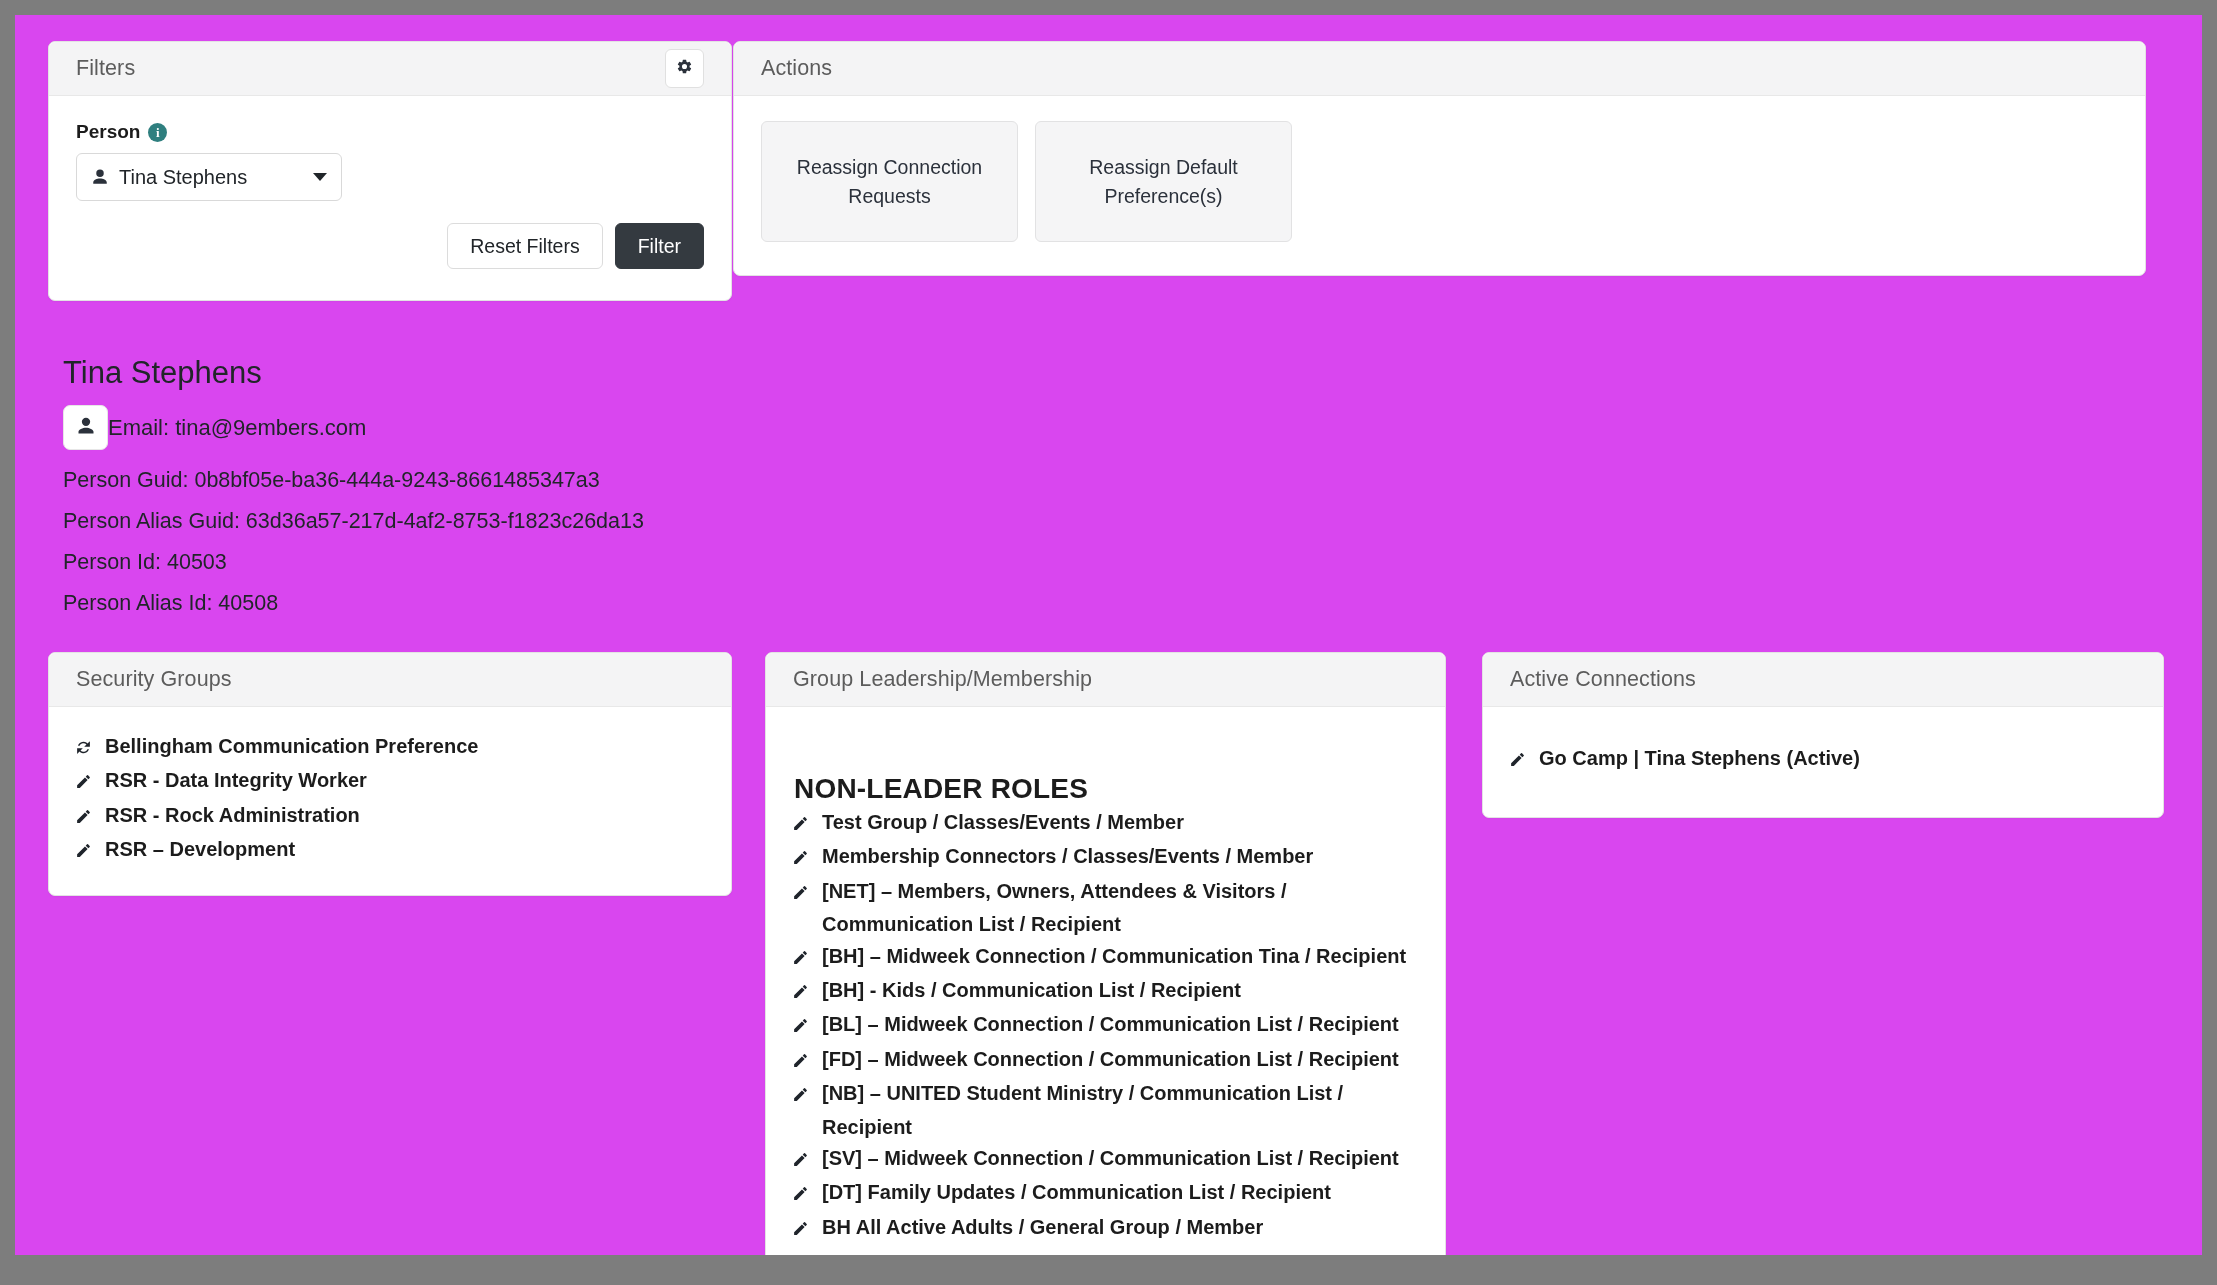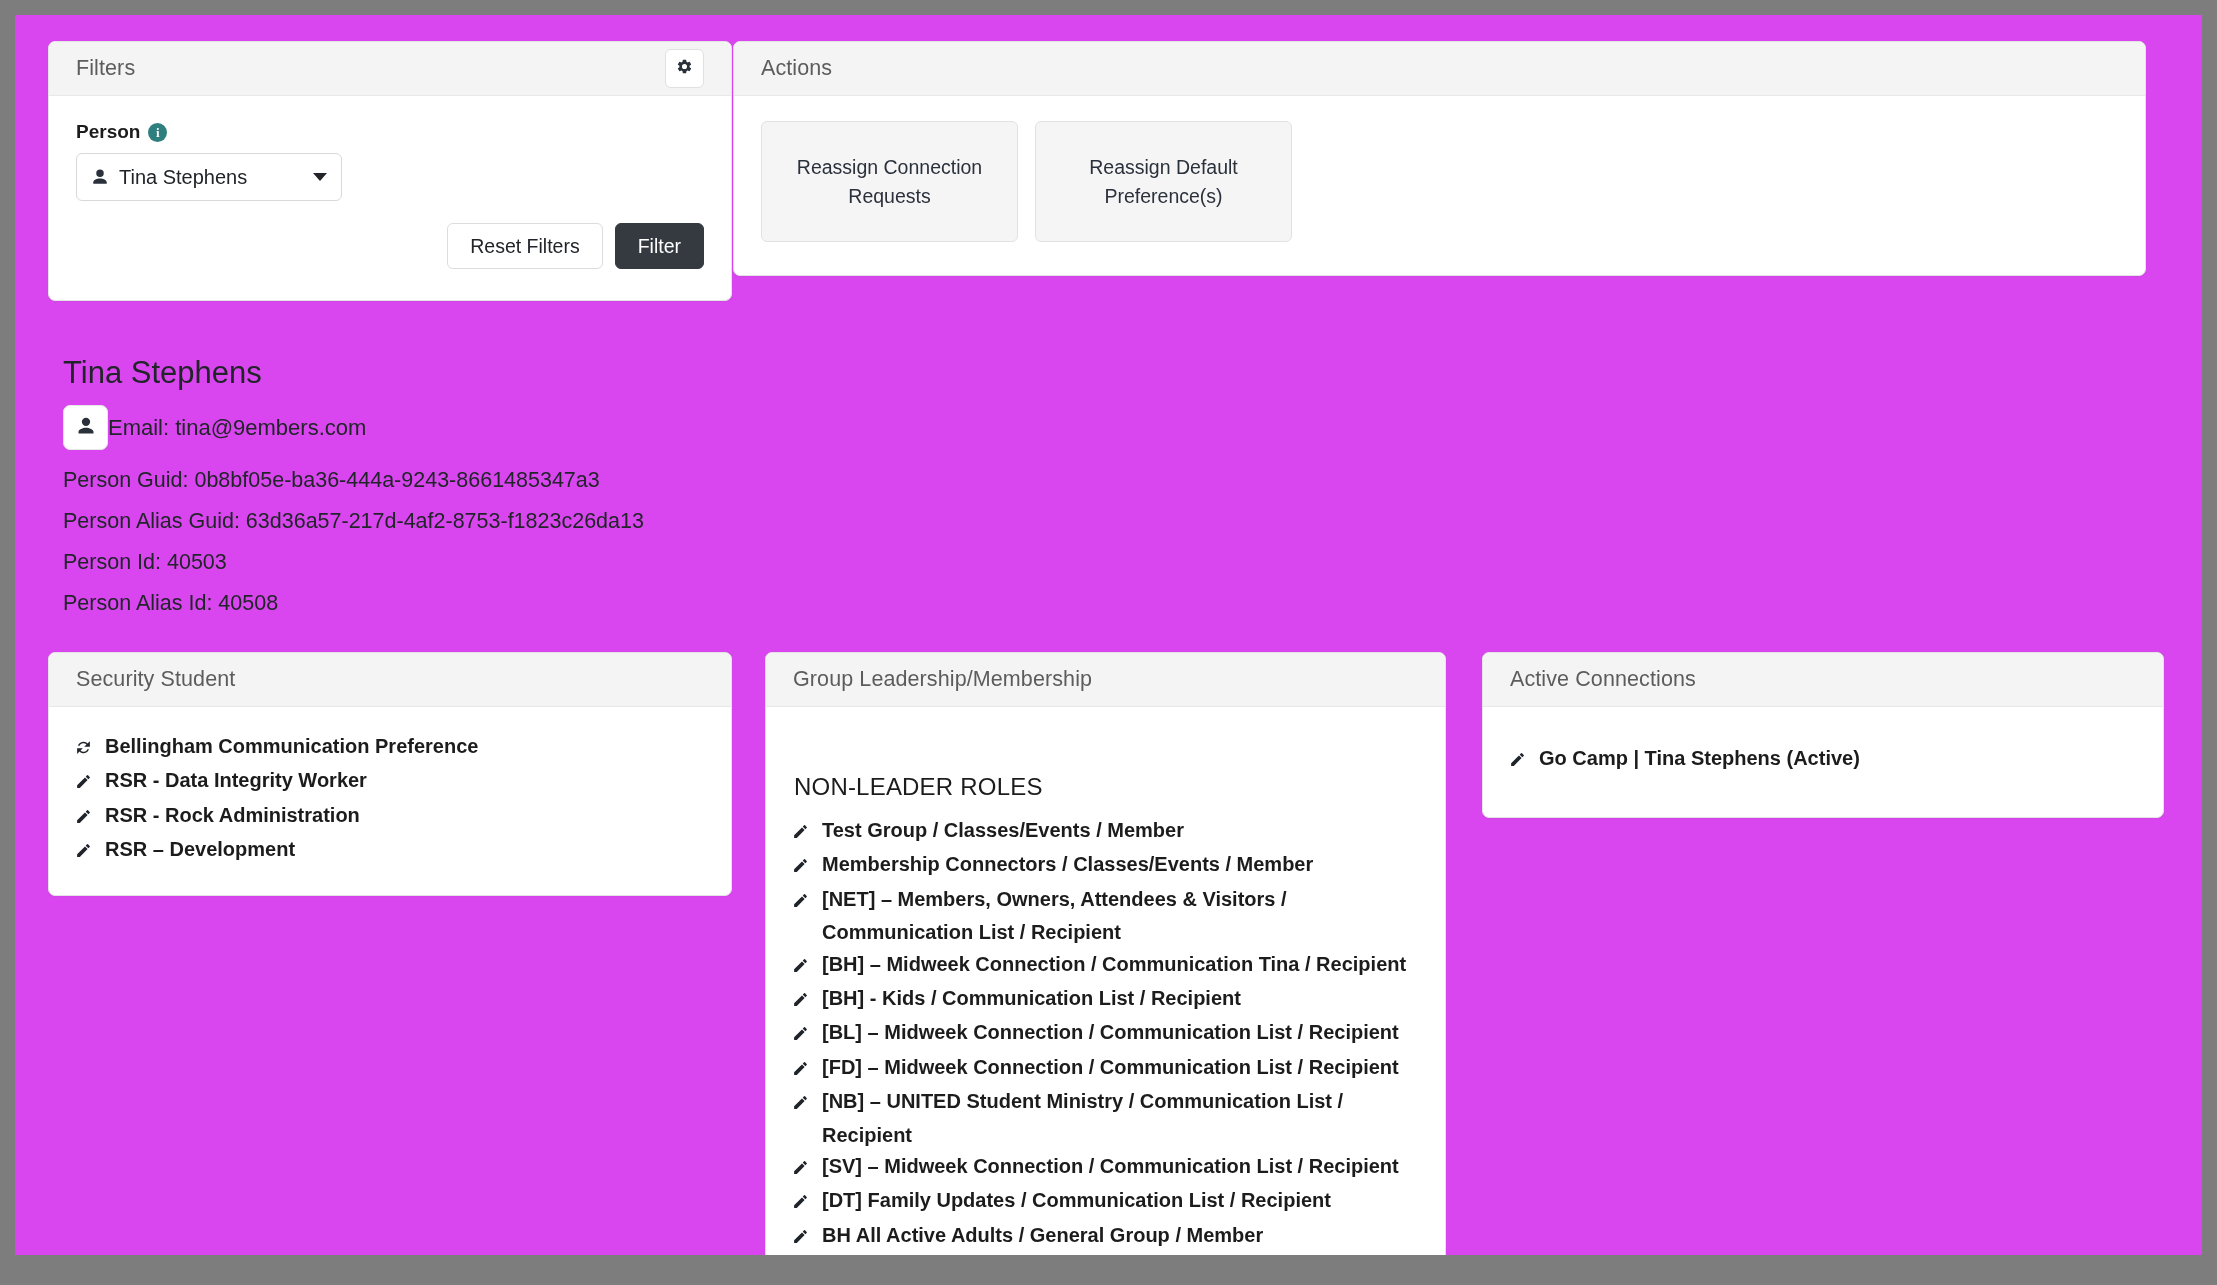--- a/index.html
+++ b/index.html
@@ -229,24 +229,24 @@
   }
   .sec-panel   { position: absolute; left: 0;     top: 0; width: 684px; }
   .grp-panel   { position: absolute; left: 717px; top: 0; width: 681px; }
   .conn-panel  { position: absolute; left: 1434px;top: 0; width: 682px; }
 
   .list-body { padding: 24px 26px 26px 26px; }
   .grp-body  { padding: 66px 26px 30px 26px; }
   .conn-body { padding: 36px 26px 40px 26px; }
 
   .roles-heading {
-    font-size: 24px;
-    font-weight: normal;
+    font-size: 28px;
+    font-weight: bold;
     color: #1c1c1c;
-    margin: 0 0 14px 2px;
+    margin: 0 0 2px 2px;
     letter-spacing: 0.2px;
   }
   .list-item {
     font-size: 20px;
     font-weight: bold;
     color: #1c1c1c;
     line-height: 1.52;
     text-indent: -30px;
     padding-left: 30px;
     margin-bottom: 1px;
@@ -325,21 +325,21 @@
     <div class="detail-line">Person Guid: 0b8bf05e-ba36-444a-9243-8661485347a3</div>
     <div class="detail-line">Person Alias Guid: 63d36a57-217d-4af2-8753-f1823c26da13</div>
     <div class="detail-line">Person Id: 40503</div>
     <div class="detail-line">Person Alias Id: 40508</div>
   </div>
 
   <div class="bottom-row">
 
     <div class="panel sec-panel">
       <div class="panel-head">
-        <span class="panel-title">Security Student</span>
+        <span class="panel-title">Security Groups</span>
       </div>
       <div class="list-body" id="sec-list">
           <div class="list-item"><span class="item-icon"><svg viewBox="0 0 24 24">
                 <path d="M17.65 6.35A8 8 0 0 0 4.26 9.5h2.13A6 6 0 0 1 16.24 7.76L13 11h8V3l-3.35 3.35zM17.61 14.5A6 6 0 0 1 7.76 16.24L11 13H3v8l3.35-3.35A8 8 0 0 0 19.74 14.5h-2.13z"></path>
               </svg></span><span>Bellingham Communication Preference</span></div>
           <div class="list-item"><span class="item-icon"><svg viewBox="0 0 24 24">
                 <path d="M3 17.25V21h3.75L17.81 9.94l-3.75-3.75L3 17.25zM20.71 7.04a1 1 0 0 0 0-1.41l-2.34-2.34a1 1 0 0 0-1.41 0l-1.83 1.83 3.75 3.75 1.83-1.83z"></path>
               </svg></span><span>RSR - Data Integrity Worker</span></div>
           <div class="list-item"><span class="item-icon"><svg viewBox="0 0 24 24">
                 <path d="M3 17.25V21h3.75L17.81 9.94l-3.75-3.75L3 17.25zM20.71 7.04a1 1 0 0 0 0-1.41l-2.34-2.34a1 1 0 0 0-1.41 0l-1.83 1.83 3.75 3.75 1.83-1.83z"></path>

